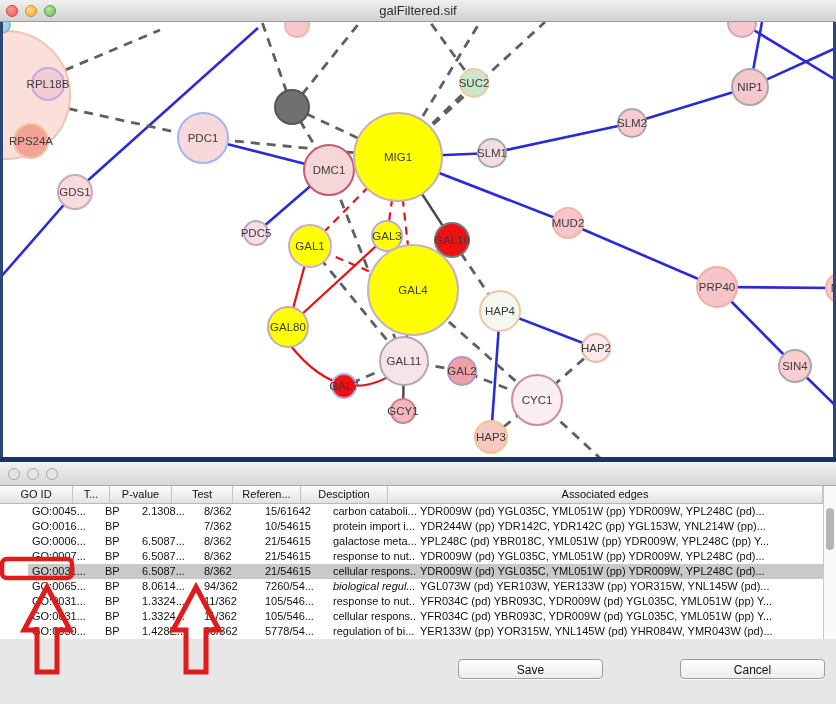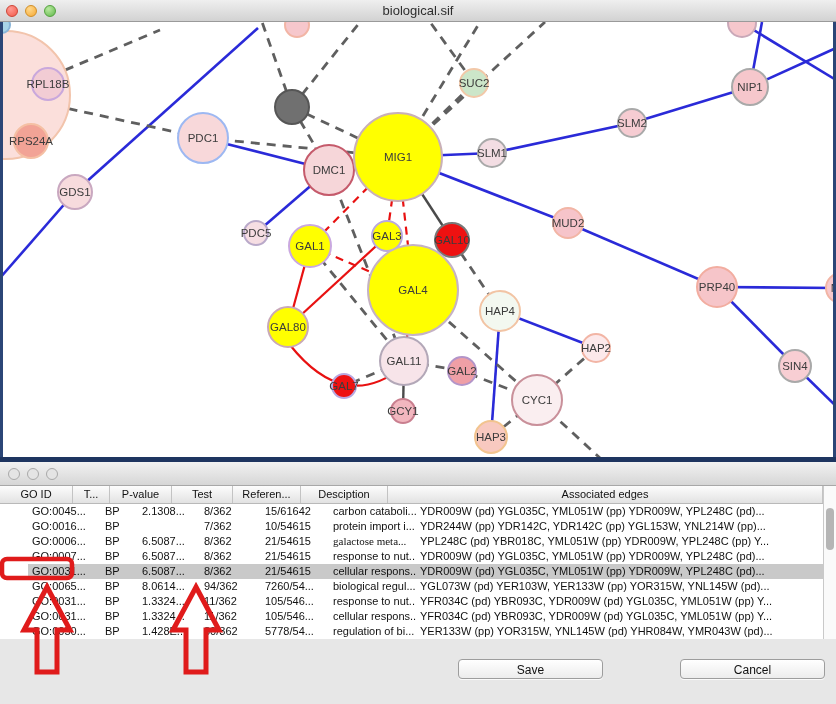--- a/index.html
+++ b/index.html
@@ -58,21 +58,21 @@
 
 <div class="screen">
 
   <div class="net-window">
     <div class="titlebar">
       <div class="lights">
         <span class="light close"></span>
         <span class="light min"></span>
         <span class="light max"></span>
       </div>
-      <div class="title">biological.sif</div>
+      <div class="title">galFiltered.sif</div>
     </div>
     <div class="canvas">
       <svg width="836" height="440" viewBox="0 0 836 440">
           <line x1="203" y1="116" x2="329" y2="148" class="edge edge-blue"></line>
           <line x1="329" y1="148" x2="398" y2="135" class="edge edge-blue"></line>
           <line x1="329" y1="148" x2="256" y2="211" class="edge edge-blue"></line>
           <line x1="398" y1="135" x2="492" y2="131" class="edge edge-blue"></line>
           <line x1="492" y1="131" x2="632" y2="101" class="edge edge-blue"></line>
           <line x1="632" y1="101" x2="750" y2="65" class="edge edge-blue"></line>
           <line x1="750" y1="65" x2="762" y2="0" class="edge edge-blue"></line>
@@ -290,21 +290,21 @@
           <div class="td" style="width: 68px;">10/54615</div>
           <div class="td" style="width: 87px;">protein import i...</div>
           <div class="td" style="width: 435px;">YDR244W (pp) YDR142C, YDR142C (pp) YGL153W, YNL214W (pp)...</div>
         </div>
         <div class="trow">
           <div class="td" style="width: 73px;">GO:0006...</div>
           <div class="td" style="width: 37px;">BP</div>
           <div class="td" style="width: 62px;">6.5087...</div>
           <div class="td" style="width: 61px;">8/362</div>
           <div class="td" style="width: 68px;">21/54615</div>
-          <div class="td" style="width: 87px; font-family: Liberation Serif, serif;">galactose meta...</div>
+          <div class="td" style="width: 87px;">galactose meta...</div>
           <div class="td" style="width: 435px;">YPL248C (pd) YBR018C, YML051W (pp) YDR009W, YPL248C (pp) Y...</div>
         </div>
         <div class="trow">
           <div class="td" style="width: 73px;">GO:0007...</div>
           <div class="td" style="width: 37px;">BP</div>
           <div class="td" style="width: 62px;">6.5087...</div>
           <div class="td" style="width: 61px;">8/362</div>
           <div class="td" style="width: 68px;">21/54615</div>
           <div class="td" style="width: 87px;">response to nut...</div>
           <div class="td" style="width: 435px;">YDR009W (pd) YGL035C, YML051W (pp) YDR009W, YPL248C (pd)...</div>
@@ -317,21 +317,21 @@
           <div class="td" style="width: 68px;">21/54615</div>
           <div class="td" style="width: 87px;">cellular respons...</div>
           <div class="td" style="width: 435px;">YDR009W (pd) YGL035C, YML051W (pp) YDR009W, YPL248C (pd)...</div>
         </div>
         <div class="trow">
           <div class="td" style="width: 73px;">GO:0065...</div>
           <div class="td" style="width: 37px;">BP</div>
           <div class="td" style="width: 62px;">8.0614...</div>
           <div class="td" style="width: 61px;">94/362</div>
           <div class="td" style="width: 68px;">7260/54...</div>
-          <div class="td" style="width: 87px;">biological regul...</div>
+          <div class="td" style="width: 87px; font-style: italic;">biological regul...</div>
           <div class="td" style="width: 435px;">YGL073W (pd) YER103W, YER133W (pp) YOR315W, YNL145W (pd)...</div>
         </div>
         <div class="trow">
           <div class="td" style="width: 73px;">GO:0031...</div>
           <div class="td" style="width: 37px;">BP</div>
           <div class="td" style="width: 62px;">1.3324...</div>
           <div class="td" style="width: 61px;">11/362</div>
           <div class="td" style="width: 68px;">105/546...</div>
           <div class="td" style="width: 87px;">response to nut...</div>
           <div class="td" style="width: 435px;">YFR034C (pd) YBR093C, YDR009W (pd) YGL035C, YML051W (pp) Y...</div>

